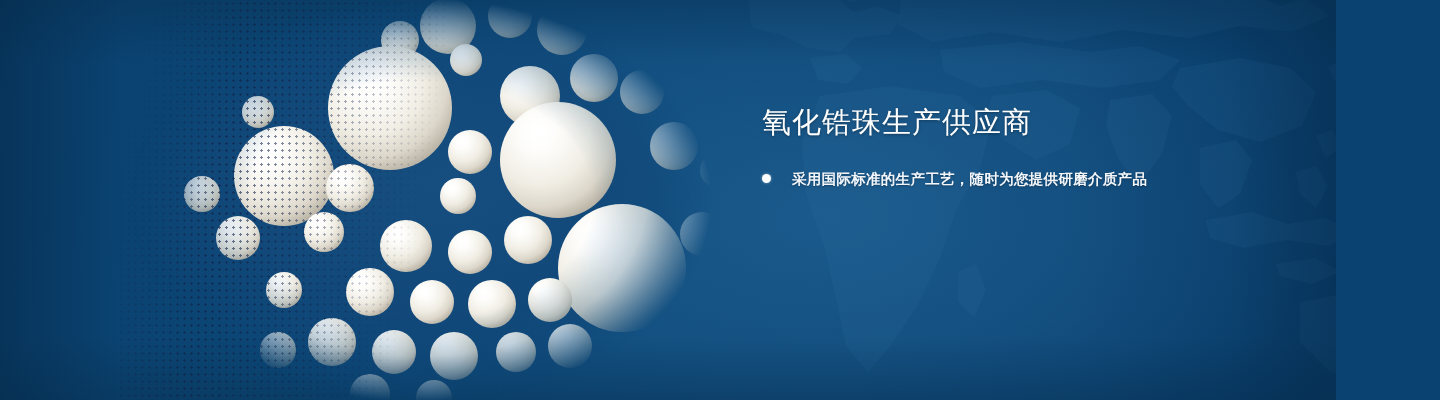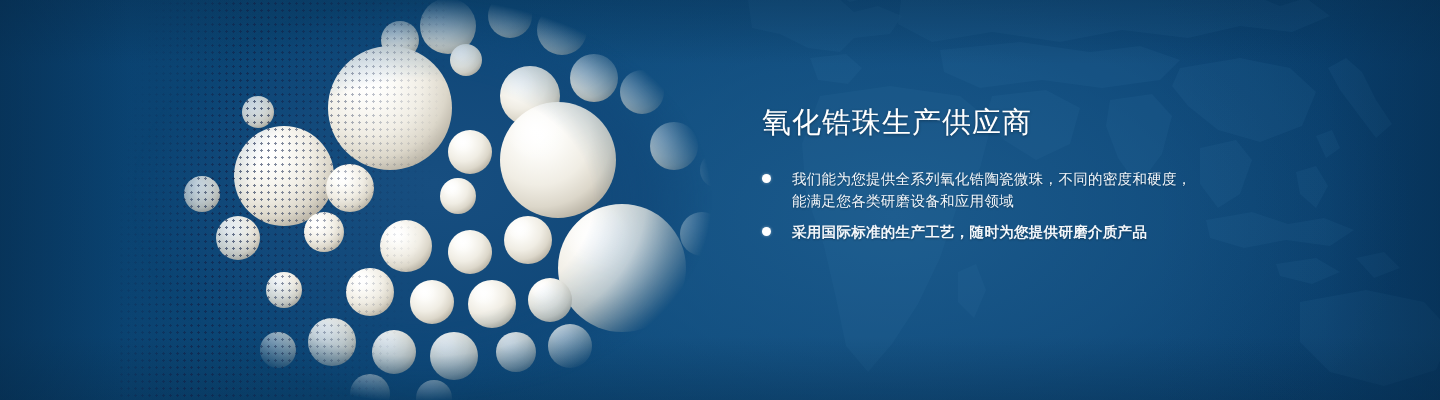--- a/index.html
+++ b/index.html
@@ -7,21 +7,21 @@
     margin: 0;
     padding: 0;
     background: #0a4272;
   }
   body {
     font-family: "Liberation Sans", "DejaVu Sans", sans-serif;
   }
 
   .banner {
     position: relative;
-    width: 1440px;
+    width: 1336px;
     height: 400px;
     overflow: hidden;
     background: #0a4272;
   }
 
   
   .bg-base {
     position: absolute;
     inset: 0;
     background:
@@ -393,25 +393,20 @@
   </div>
 
   <div class="halftone"></div>
 
   <div class="copy">
 
     <h1 class="headline">氧化锆珠生产供应商</h1>
 
     <ul class="bullets">
 
-      <li class="bullet">
-        <span class="bullet-dot"></span>
-        <span class="bullet-line">我们能为您提供全系列氧化锆陶瓷微珠，不同的密度和硬度，</span>
-        <span class="bullet-line">能满足您各类研磨设备和应用领域</span>
-      </li>
 
 
       <li class="bullet">
         <span class="bullet-dot"></span>
         <span class="bullet-line">采用国际标准的生产工艺，随时为您提供研磨介质产品</span>
       </li>
 
     </ul>
   </div>
 

